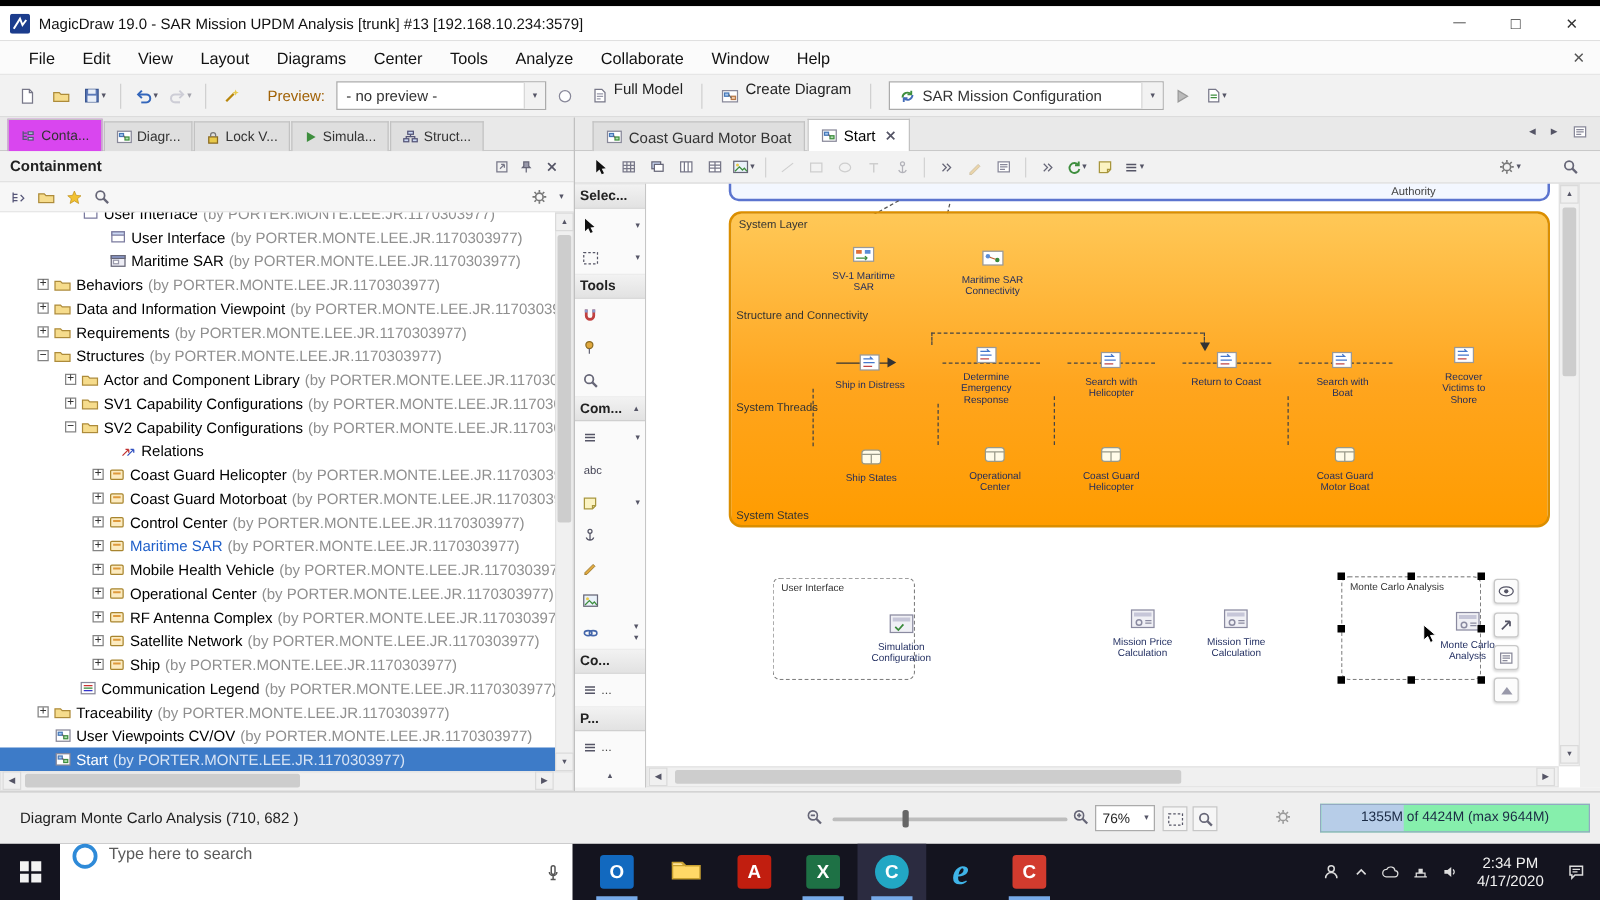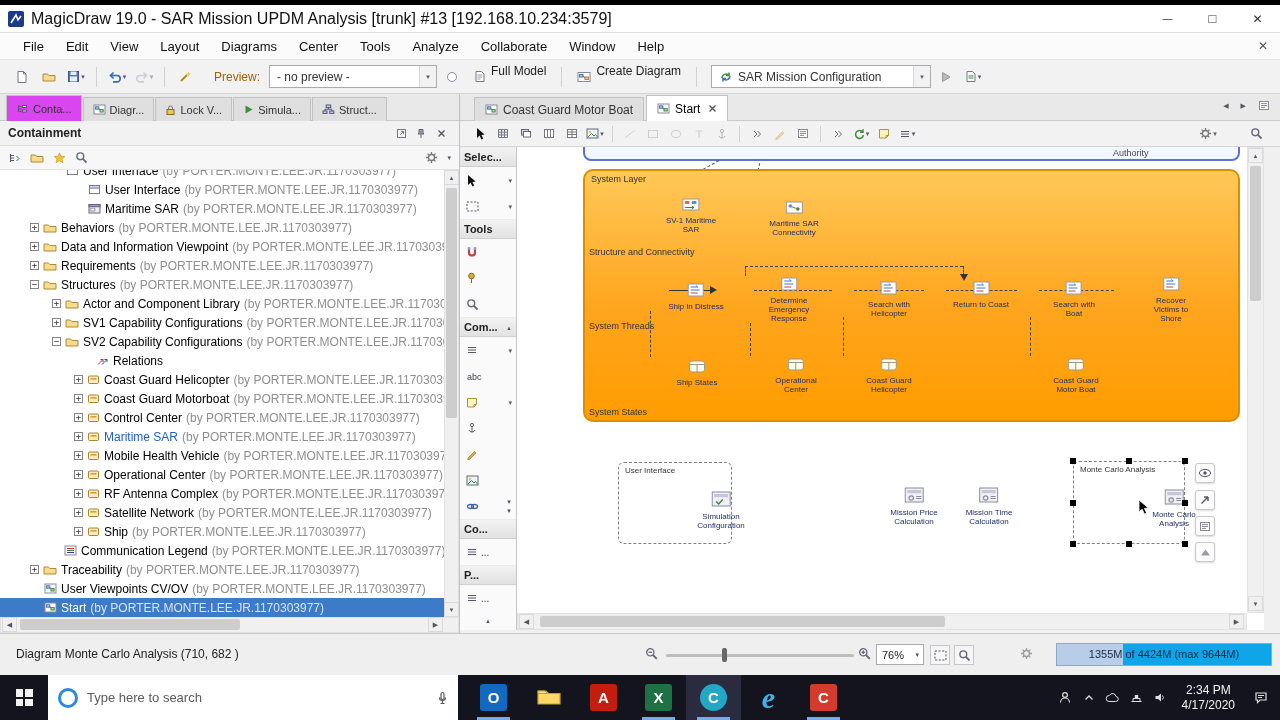--- a/index.html
+++ b/index.html
@@ -9,21 +9,21 @@
 .icn{display:inline-flex;align-items:center;justify-content:center;}
 .icn svg{display:block;}
 .tri{font-size:7px;color:#556;line-height:1;display:inline-block;}
 .tri.d::before{content:"▾";}
 .tri.u::before{content:"▲";font-size:6px;}
 .tri.d2::before{content:"▼";font-size:6px;}
 .tri.l::before{content:"◀";}
 .tri.r::before{content:"▶";}
 #top-strip{position:absolute;left:0;top:0;width:1280px;height:5px;background:#000;}
 #titlebar{position:absolute;left:0;top:5px;width:1280px;height:28px;background:#fff;border-bottom:1px solid #E0E0E0;display:flex;align-items:center;padding-left:8px;}
-#title-text{font-size:16px;color:#111;margin-left:7px;flex:1;white-space:nowrap;}
+#title-text{font-size:12px;color:#111;margin-left:7px;flex:1;white-space:nowrap;}
 .wbtn{width:45px;height:27px;display:flex;align-items:center;justify-content:center;color:#333;font-size:12px;}
 .wbtn.mini::before{content:"—";font-size:10px;}
 .wbtn.maxi::before{content:"□";font-size:13px;}
 .wbtn.clos::before{content:"✕";font-size:12px;}
 #menubar{position:absolute;left:0;top:33px;width:1280px;height:27px;background:#FBFBFB;border-bottom:1px solid #E6E6E6;display:flex;align-items:center;}
 #menu-items{display:flex;align-items:center;height:100%;padding-left:12px;flex:1;}
 .mitem{padding:0 11px;font-size:13px;color:#111;height:100%;display:flex;align-items:center;white-space:nowrap;}
 .mb-close{width:34px;display:flex;justify-content:center;color:#555;font-size:12px;}
 .mb-close::before{content:"✕";}
 #toolbar{position:absolute;left:0;top:60px;width:1280px;height:34px;background:#F2F2F2;border-bottom:1px solid #D5D5D5;display:flex;align-items:center;padding-left:10px;gap:3px;}
@@ -102,28 +102,28 @@
 #under-strip{position:absolute;left:460px;top:630px;width:820px;height:3px;background:#F0F0F0;}
 #statusbar{position:absolute;left:0;top:633px;width:1280px;height:42px;background:#EFEFEF;border-top:1px solid #C9C9C9;}
 #sb-msg{position:absolute;left:16px;top:13px;font-size:12px;color:#222;white-space:nowrap;}
 #sb-zoomout{position:absolute;left:645px;top:13px;}
 #sb-slider{position:absolute;left:666px;top:20px;width:188px;height:3px;background:#BDBDBD;border-radius:2px;}
 #sb-thumb{position:absolute;left:722px;top:14px;width:5px;height:14px;background:#666;border-radius:2px;}
 #sb-zoomin{position:absolute;left:858px;top:13px;}
 #sb-zoomcombo{position:absolute;left:876px;top:10px;width:48px;height:21px;background:#fff;border:1px solid #ABABAB;display:flex;align-items:center;justify-content:space-between;padding:0 4px 0 5px;font-size:11px;color:#222;}
 .sb-fit{position:absolute;top:11px;width:20px;height:20px;border:1px solid #C6C6C6;background:#F6F6F6;display:flex;align-items:center;justify-content:center;}
 #sb-gear{position:absolute;left:1020px;top:13px;opacity:.7;}
-#sb-mem{position:absolute;left:1056px;top:9px;width:216px;height:23px;border:1px solid #93A8C2;background:#0ea5e9;overflow:hidden;}
+#sb-mem{position:absolute;left:1056px;top:9px;width:216px;height:23px;border:1px solid #93A8C2;background:#86efac;overflow:hidden;}
 #mem-fill{position:absolute;left:0;top:0;height:100%;background:#B7CDE8;}
 #mem-text{position:relative;font-size:11px;color:#1A2A44;text-align:center;line-height:21px;z-index:1;white-space:nowrap;}
 #taskbar{position:absolute;left:0;top:675px;width:1280px;height:45px;background:#14141F;display:flex;align-items:stretch;}
 #start-btn{width:48px;display:flex;align-items:center;justify-content:center;}
 #win-logo{width:17px;height:17px;display:grid;grid-template-columns:1fr 1fr;grid-template-rows:1fr 1fr;gap:2px;}
 #win-logo span{background:#F2F2F2;}
-#search-box{width:410px;background:#FFF;display:flex;align-items:center;padding:0 10px;gap:9px;}
+#search-box{width:410px;background:#FFF;display:flex;padding:0 10px;gap:9px;}
 #cortana-ring{width:20px;height:20px;border-radius:50%;border:3px solid #2E8AD8;flex:none;}
 #search-text{font-size:13px;color:#5A5A5A;flex:1;white-space:nowrap;}
 #task-apps{display:flex;align-items:stretch;margin-left:8px;}
 .tslot{width:55px;display:flex;align-items:center;justify-content:center;position:relative;}
 .tslot.on{background:#2B2B40;}
 .tund{position:absolute;left:11px;right:11px;bottom:0;height:3px;background:#76A9E8;}
 .tsq{width:27px;height:27px;display:flex;align-items:center;justify-content:center;color:#fff;font-size:15px;font-weight:bold;border-radius:3px;}
 .tsq.cir{border-radius:50%;}
 .tletter{font-family:"Liberation Serif",serif;font-size:30px;font-weight:bold;font-style:italic;line-height:1;}
 #tray{margin-left:auto;display:flex;align-items:center;padding-right:2px;}

